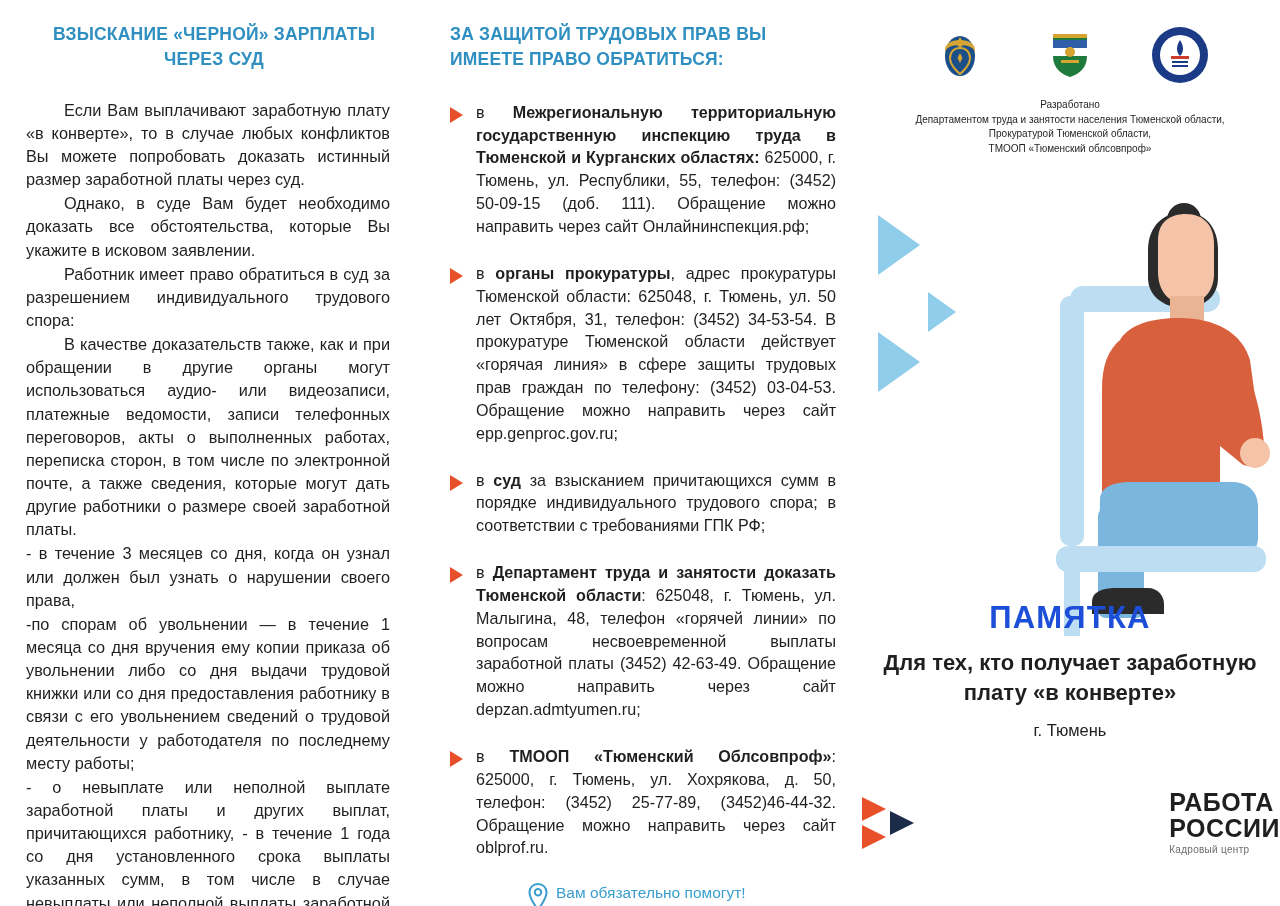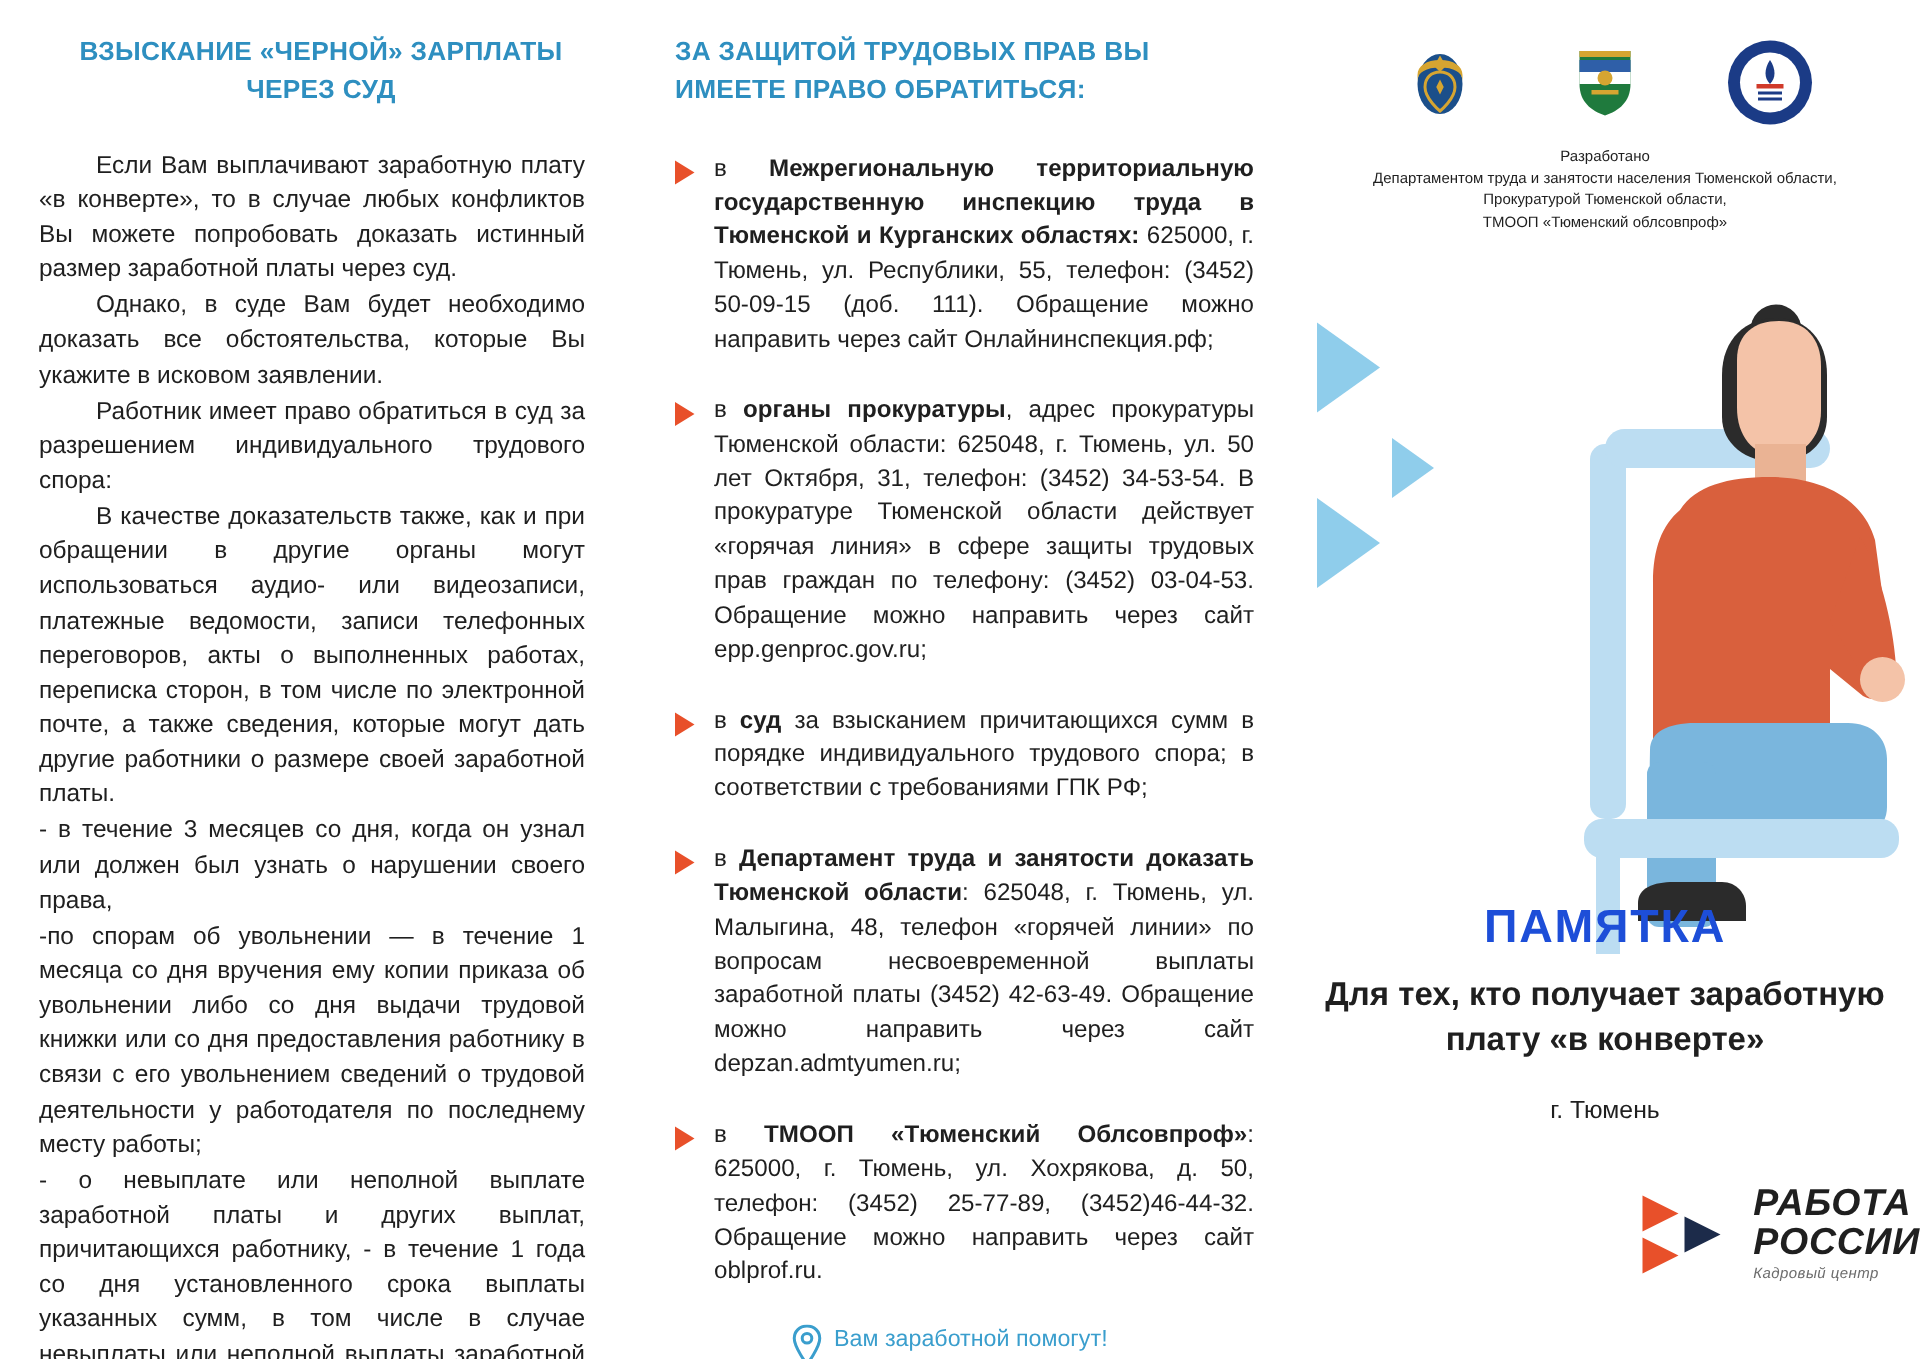--- a/index.html
+++ b/index.html
@@ -173,34 +173,33 @@
     color: #1d4ed8;
     margin-bottom: 12px;
   }
   .memo-sub {
     font-size: 22px;
     font-weight: bold;
     line-height: 1.35;
     color: #1f1f1f;
   }
   .memo-city {
-    margin-top: 24px;
+    margin-top: 14px;
     font-size: 16.5px;
     color: #1f1f1f;
   }
 
   .logo-row {
     position: absolute;
     left: 0; right: 0;
     top: 790px;
     display: flex;
-    justify-content: flex-end;
+    justify-content: space-between;
     align-items: center;
     gap: 14px;
-    font-style: italic;
   }
   .logo-mark { width: 62px; height: 56px; position: relative; }
   .logo-text { line-height: 1.02; }
   .logo-text .l1, .logo-text .l2 {
     font-size: 25px;
     font-weight: bold;
     letter-spacing: 0.5px;
     color: #1f1f1f;
     display: block;
   }
@@ -276,21 +275,21 @@
       </div>
     </div>
 
     <div class="help-note">
       <span class="pin">
         <svg width="20" height="28" viewBox="0 0 20 28">
           <path d="M10 1 C5 1 1.5 4.6 1.5 9.2 C1.5 15.4 10 26.5 10 26.5 C10 26.5 18.5 15.4 18.5 9.2 C18.5 4.6 15 1 10 1 Z" fill="none" stroke="#3a9ecd" stroke-width="2"></path>
           <circle cx="10" cy="9.2" r="3.2" fill="none" stroke="#3a9ecd" stroke-width="2"></circle>
         </svg>
       </span>
-      <span>Вам заработной помогут!</span>
+      <span>Вам обязательно помогут!</span>
     </div>
   </div>
 
   <div class="col3">
 
     <div class="emblems">
       <span class="emblem">
         <svg width="58" height="58" viewBox="0 0 58 58">
           <ellipse cx="29" cy="30" rx="15" ry="20" fill="#1b4f8a"></ellipse>
           <path d="M29 11 L33 18 L29 22 L25 18 Z" fill="#d6a531"></path>

